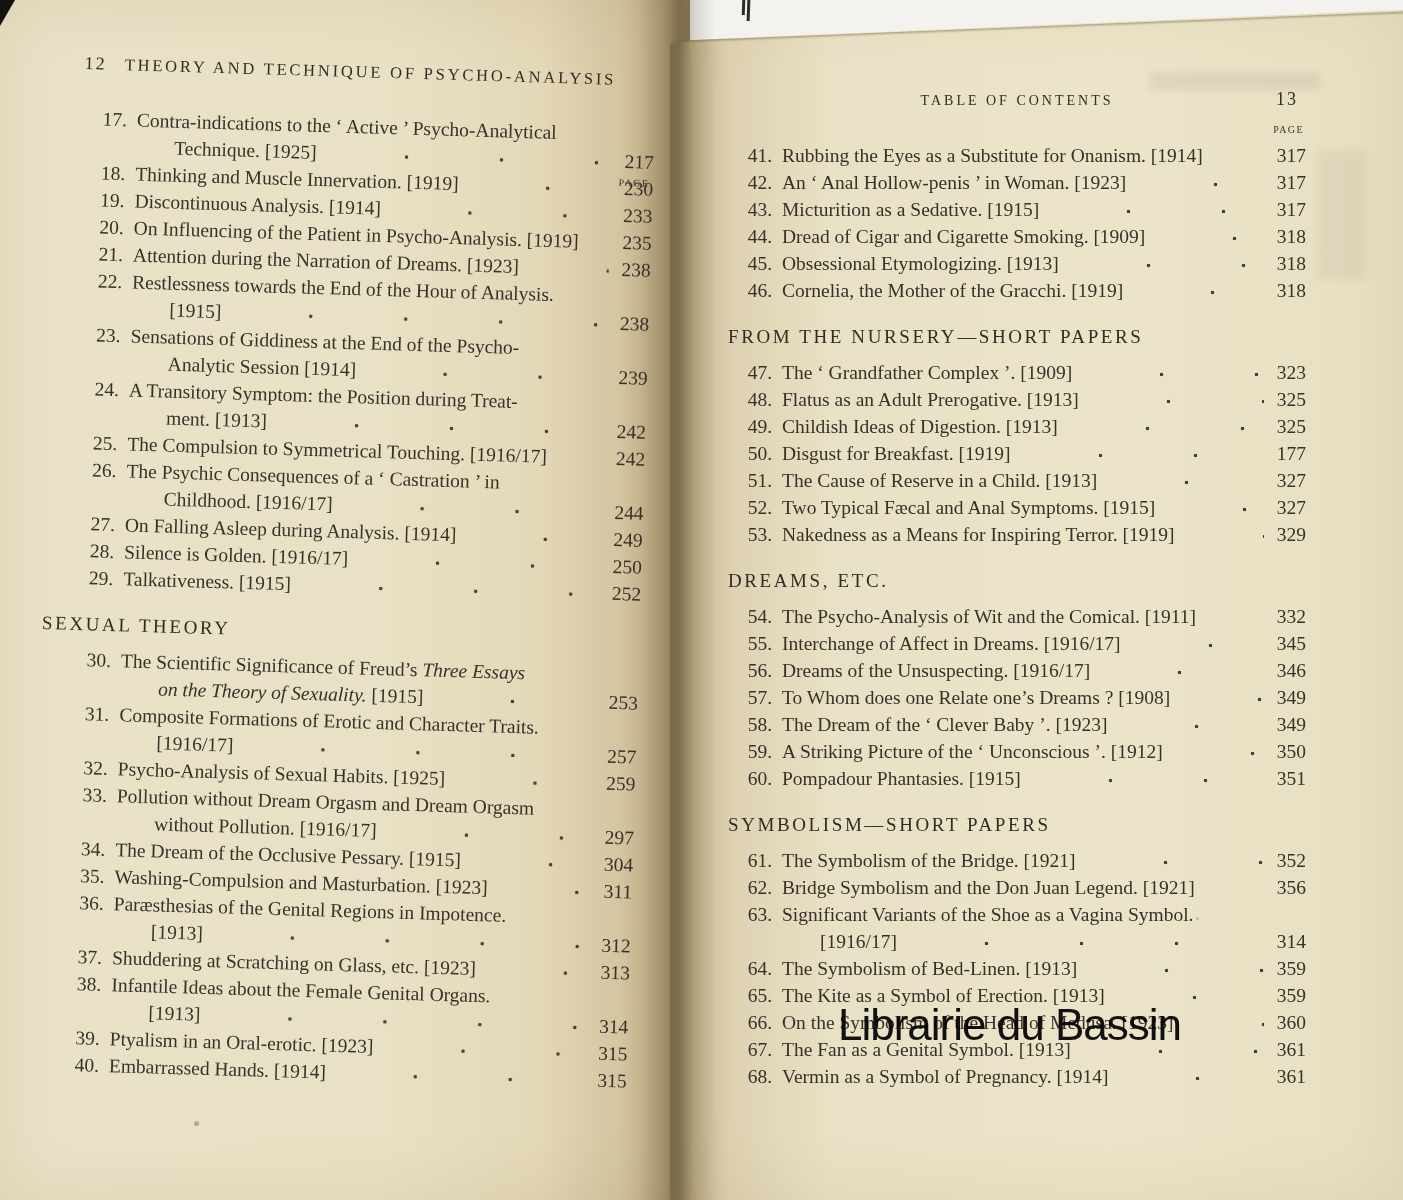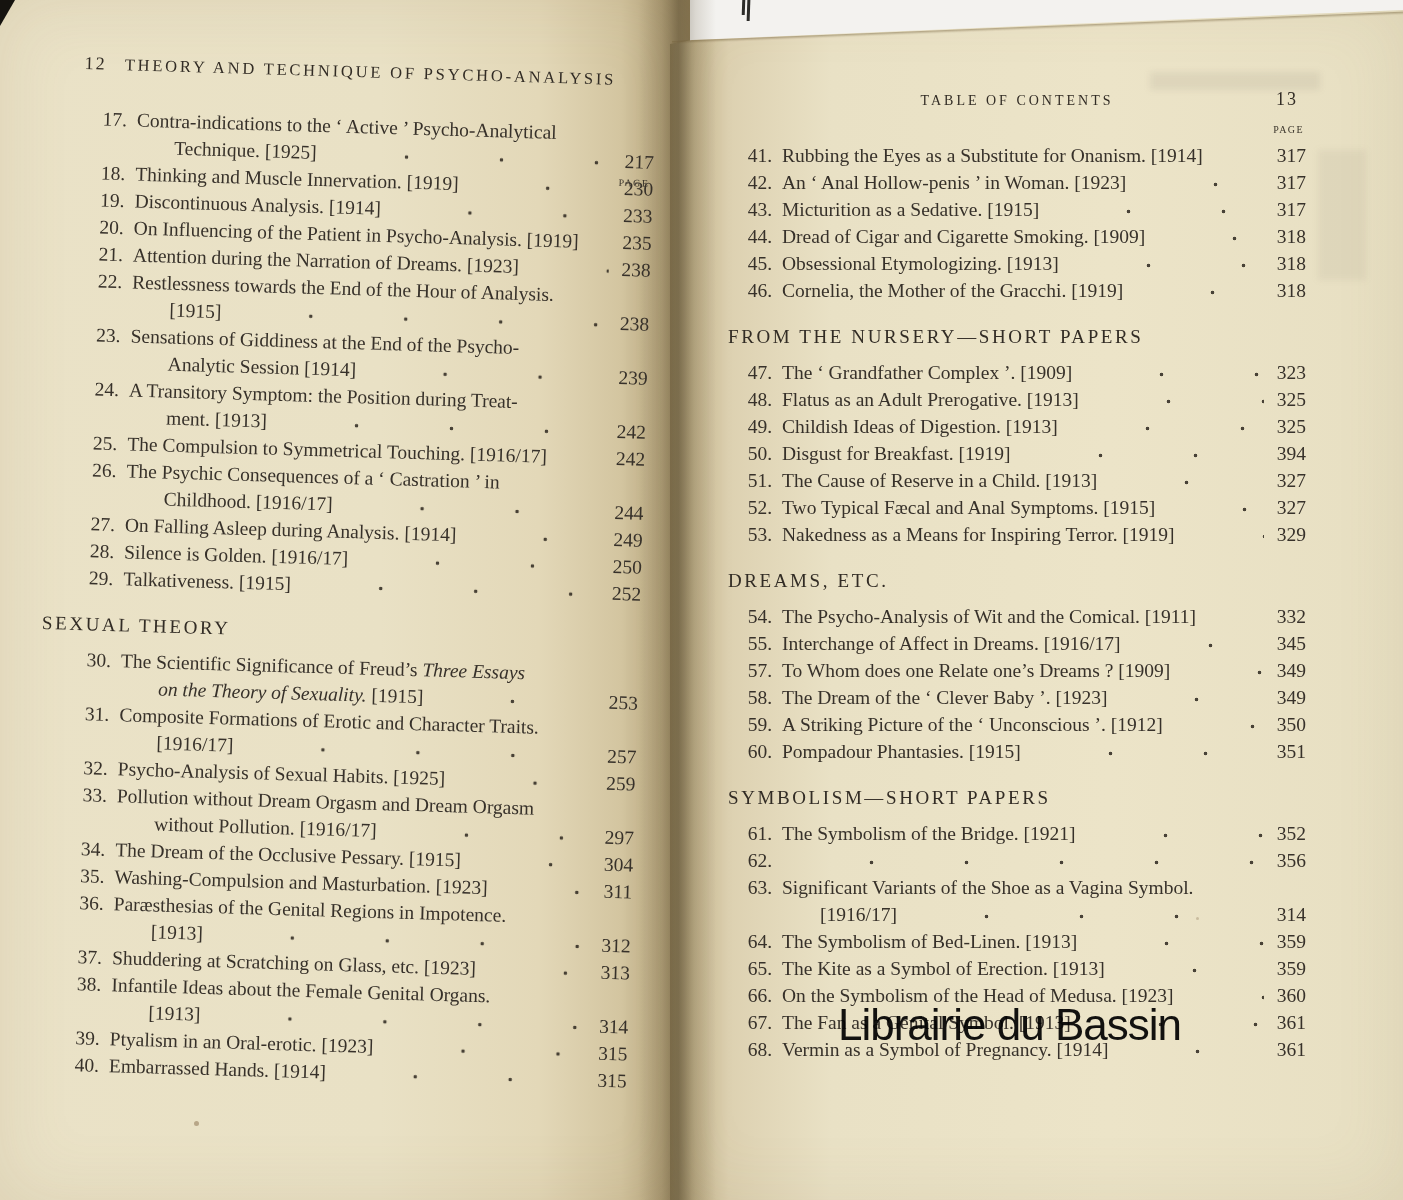--- a/index.html
+++ b/index.html
@@ -409,21 +409,21 @@
             <span class="entry-title"><span>Childish Ideas of Digestion. [1913]</span></span>
             <span class="leader-dots"></span>
             <span class="entry-page-number">325</span>
           </div>
         </div>
         <div class="toc-entry">
           <div class="entry-line first">
             <span class="entry-number">50.</span>
             <span class="entry-title"><span>Disgust for Breakfast. [1919]</span></span>
             <span class="leader-dots"></span>
-            <span class="entry-page-number">394</span>
+            <span class="entry-page-number">177</span>
           </div>
         </div>
         <div class="toc-entry">
           <div class="entry-line first">
             <span class="entry-number">51.</span>
             <span class="entry-title"><span>The Cause of Reserve in a Child. [1913]</span></span>
             <span class="leader-dots"></span>
             <span class="entry-page-number">327</span>
           </div>
         </div>
@@ -455,22 +455,30 @@
         <div class="toc-entry">
           <div class="entry-line first">
             <span class="entry-number">55.</span>
             <span class="entry-title"><span>Interchange of Affect in Dreams. [1916/17]</span></span>
             <span class="leader-dots"></span>
             <span class="entry-page-number">345</span>
           </div>
         </div>
         <div class="toc-entry">
           <div class="entry-line first">
+            <span class="entry-number">56.</span>
+            <span class="entry-title"><span>Dreams of the Unsuspecting. [1916/17]</span></span>
+            <span class="leader-dots"></span>
+            <span class="entry-page-number">346</span>
+          </div>
+        </div>
+        <div class="toc-entry">
+          <div class="entry-line first">
             <span class="entry-number">57.</span>
-            <span class="entry-title"><span>To Whom does one Relate one’s Dreams ? [1909]</span></span>
+            <span class="entry-title"><span>To Whom does one Relate one’s Dreams ? [1908]</span></span>
             <span class="leader-dots"></span>
             <span class="entry-page-number">349</span>
           </div>
         </div>
         <div class="toc-entry">
           <div class="entry-line first">
             <span class="entry-number">58.</span>
             <span class="entry-title"><span>The Dream of the ‘ Clever Baby ’. [1923]</span></span>
             <span class="leader-dots"></span>
             <span class="entry-page-number">349</span>
@@ -497,20 +505,21 @@
           <div class="entry-line first">
             <span class="entry-number">61.</span>
             <span class="entry-title"><span>The Symbolism of the Bridge. [1921]</span></span>
             <span class="leader-dots"></span>
             <span class="entry-page-number">352</span>
           </div>
         </div>
         <div class="toc-entry">
           <div class="entry-line first">
             <span class="entry-number">62.</span>
+            <span class="entry-title"><span>Bridge Symbolism and the Don Juan Legend. [1921]</span></span>
             <span class="leader-dots"></span>
             <span class="entry-page-number">356</span>
           </div>
         </div>
         <div class="toc-entry">
           <div class="entry-line first">
             <span class="entry-number">63.</span>
             <span class="entry-title"><span>Significant Variants of the Shoe as a Vagina Symbol.</span></span>
           </div>
           <div class="entry-line cont">

